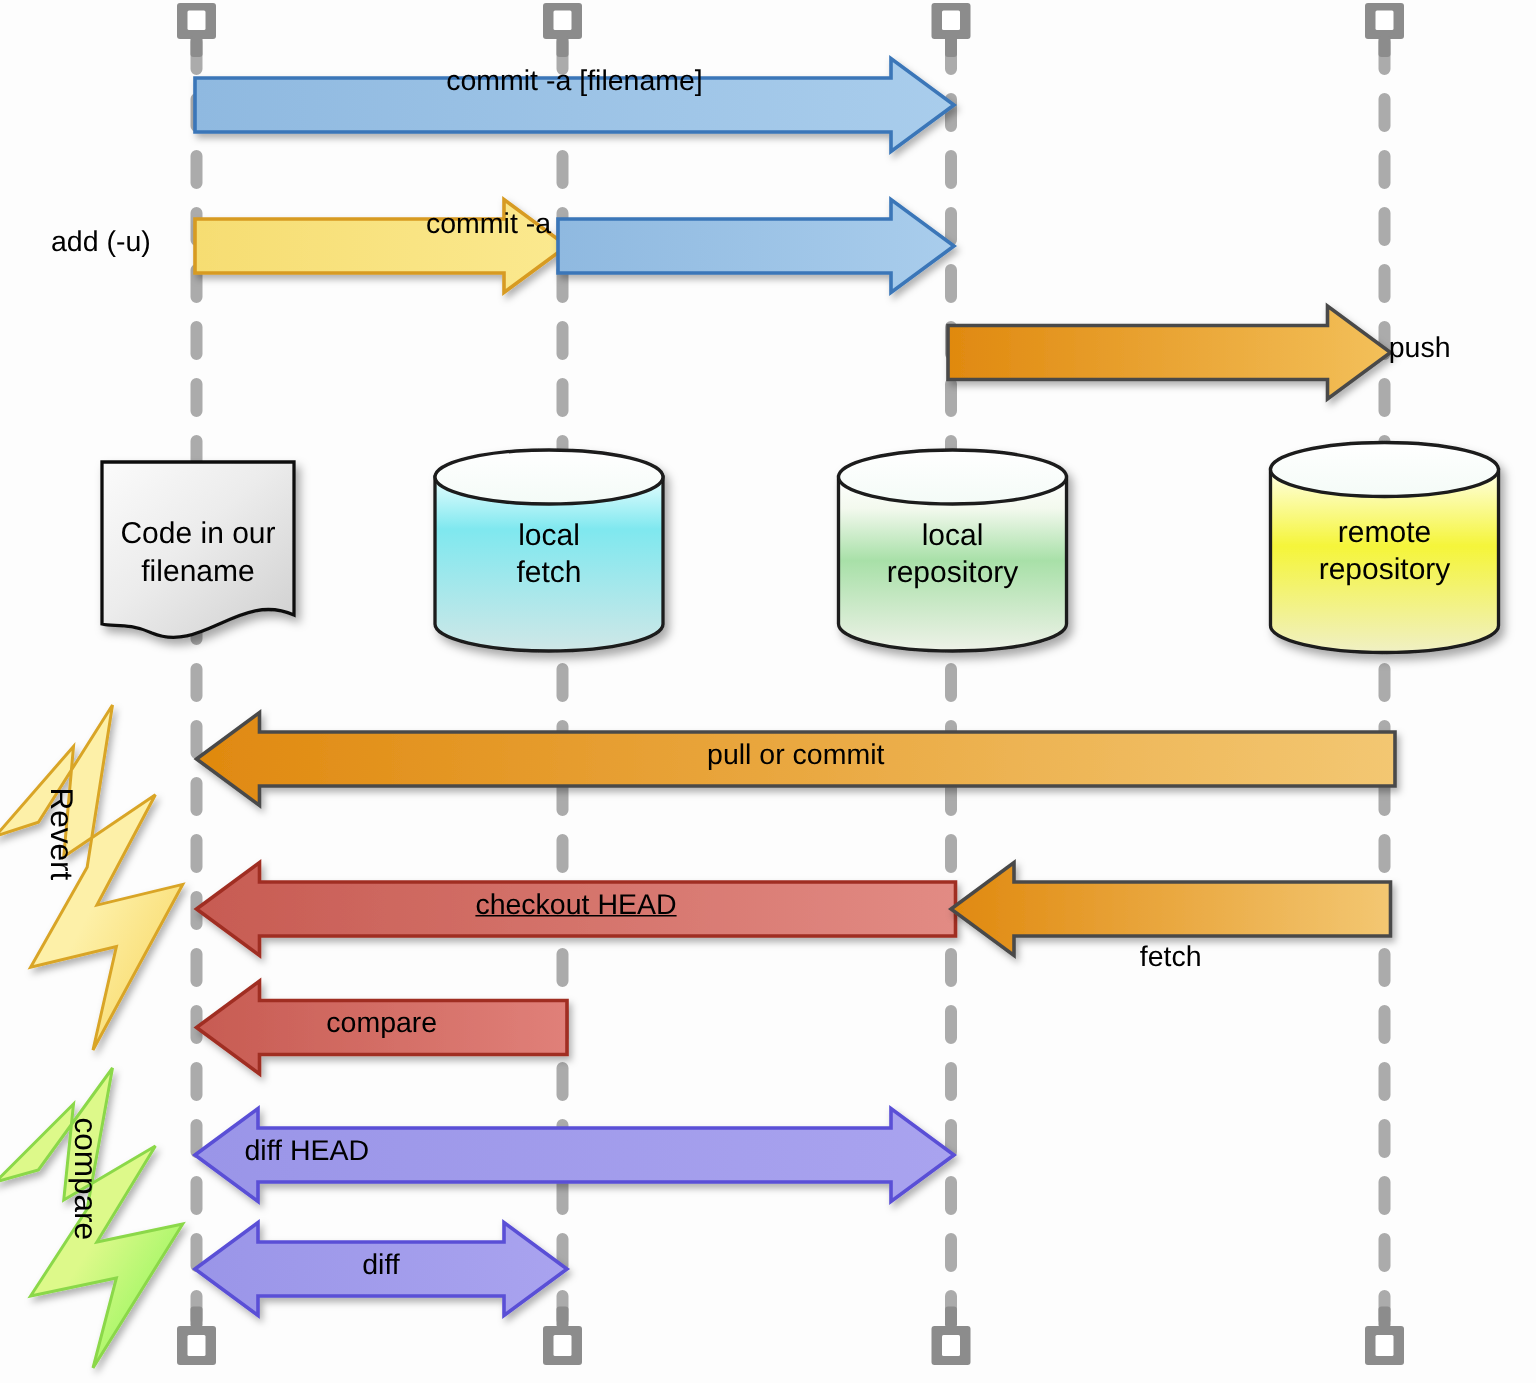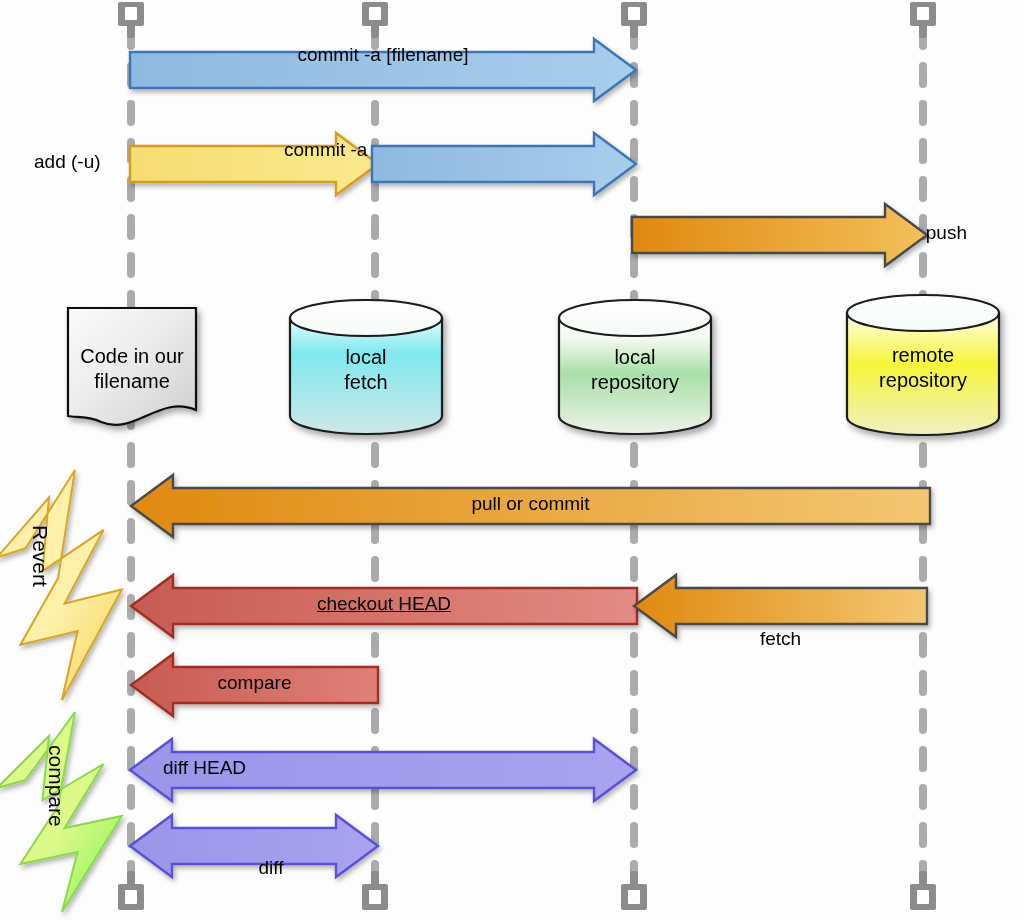--- a/index.html
+++ b/index.html
@@ -278,17 +278,17 @@
       </div>
       <div class="lbl arrow-label" style="left: 163px; top: 44px; width: 440px; text-align: center;">commit -a [filename]</div>
       <div class="lbl arrow-label" style="left: 34px; top: 151px; width: 440px; ">add (-u)</div>
       <div class="lbl arrow-label" style="left: 284px; top: 139px; width: 440px; text-align: left;">commit -a</div>
       <div class="lbl arrow-label" style="left: 527px; top: 222px; width: 440px; text-align: right;">push</div>
       <div class="lbl arrow-label" style="left: 310.5px; top: 493px; width: 440px; text-align: center;">pull or commit</div>
       <div class="lbl arrow-label" style="left: 164px; top: 593px; width: 440px; text-align: center; text-decoration: underline;">checkout HEAD</div>
       <div class="lbl arrow-label" style="left: 560.5px; top: 628px; width: 440px; text-align: center;">fetch</div>
       <div class="lbl arrow-label" style="left: 34.5px; top: 672px; width: 440px; text-align: center;">compare</div>
       <div class="lbl arrow-label" style="left: 163px; top: 757px; width: 440px; text-align: left;">diff HEAD</div>
-      <div class="lbl arrow-label" style="left: 51px; top: 833px; width: 440px; text-align: center; margin-top: 24px;">diff</div>
+      <div class="lbl arrow-label" style="left: 34px; top: 833px; width: 440px; text-align: center;">diff</div>
       <div class="lbl bolt-label" style="left: 52px; top: 525px; transform: rotate(90deg); transform-origin: left top;">Revert</div>
       <div class="lbl bolt-label" style="left: 68px; top: 745px; transform: rotate(90deg); transform-origin: left top;">compare</div>
     </div>
 </div>
 
 </body></html>

